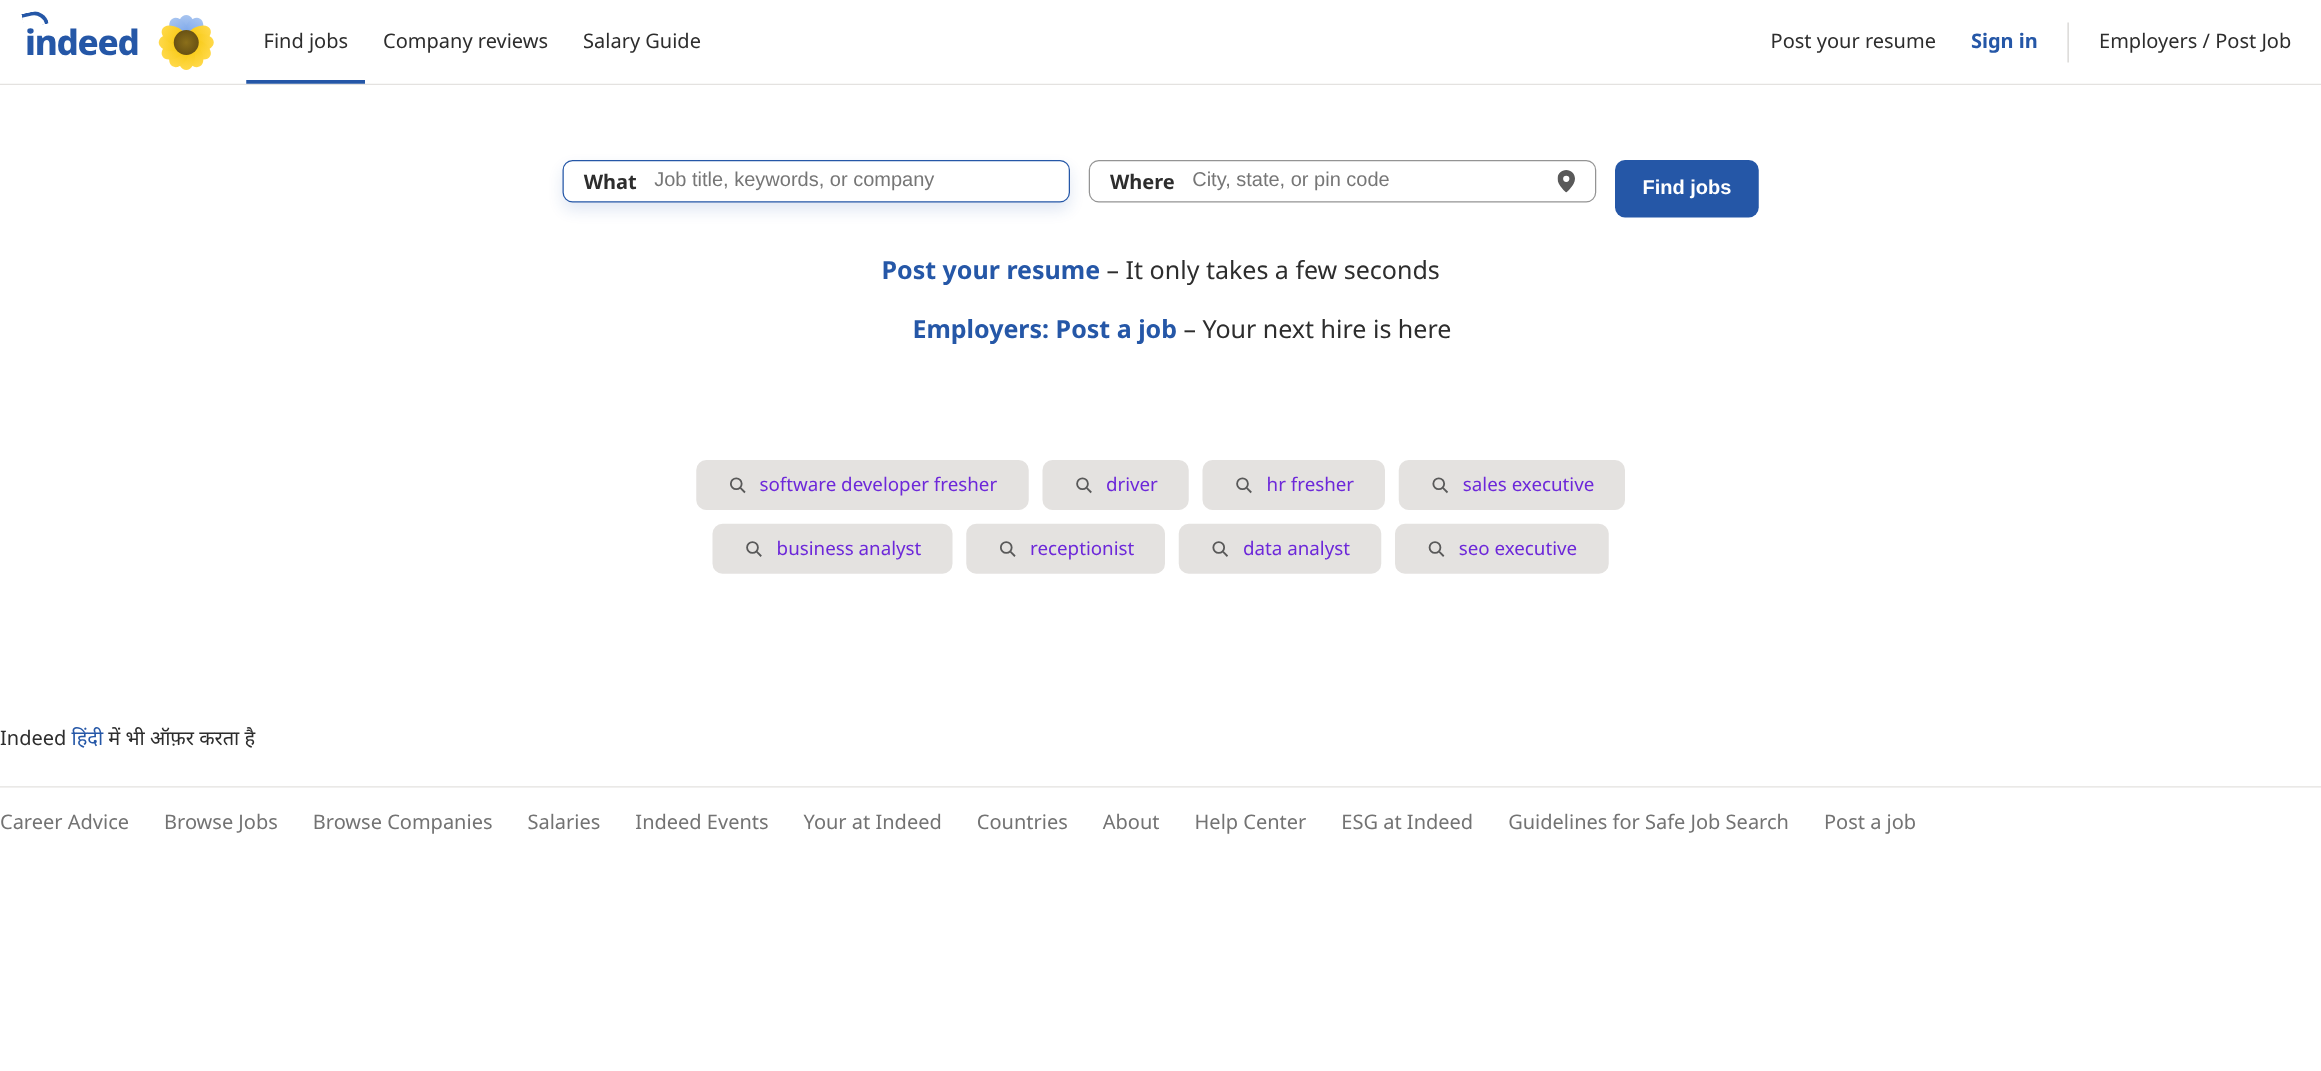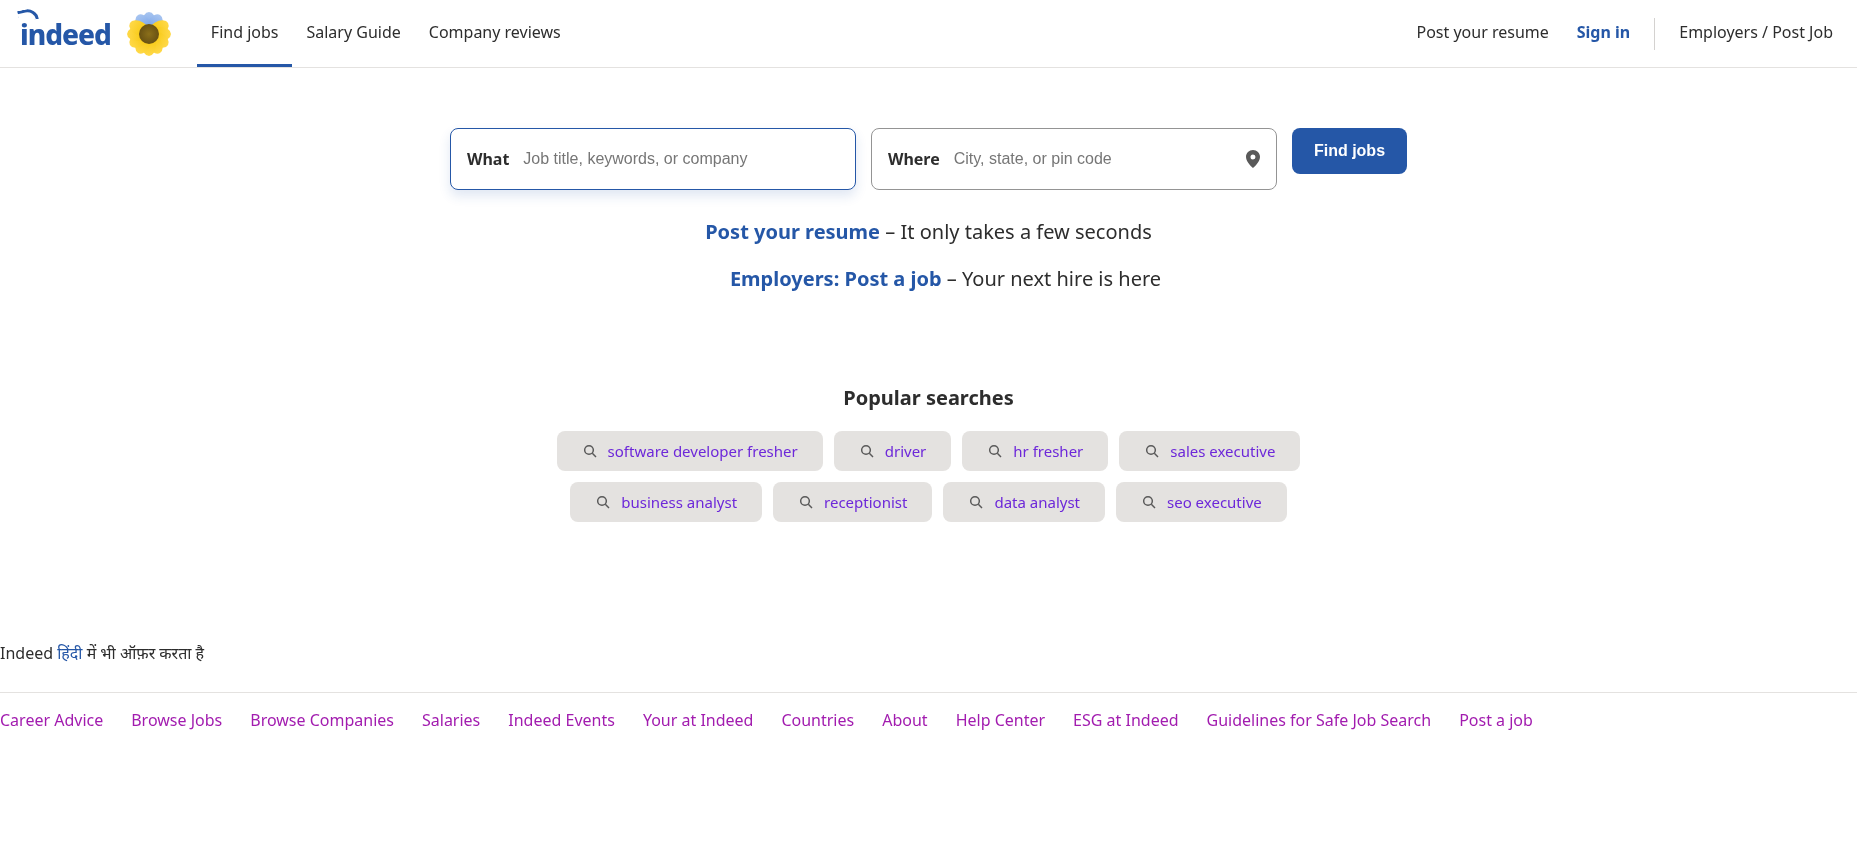--- a/index.html
+++ b/index.html
@@ -19,21 +19,21 @@
 .nav-link { display: flex; align-items: center; padding: 0 14px; font-size: 16px; color: #2d2d2d; text-decoration: none; height: 100%; border-bottom: 3px solid transparent; cursor: pointer; }
 .nav-link.active { border-bottom-color: #2557a7; }
 .nav-right { margin-left: auto; display: flex; align-items: center; height: 100%; }
 .nav-right .nav-link { padding: 0 14px; }
 .signin { color: #2557a7 !important; font-weight: 700; }
 .divider-v { width: 1px; height: 32px; background: #d4d2d0; margin: 0 10px; }
 
 
 .search-wrap { display: flex; justify-content: center; padding: 60px 0 12px; }
 .search-form { display: flex; gap: 15px; align-items: stretch; }
-.field { display: flex; align-items: center; border: 1px solid #949494; border-radius: 8px; height: 62px; padding: 0 16px; background: #fff; width: 406px; }
+.field { display: flex; align-items: center; border: 1px solid #949494; border-radius: 8px; height: 34px; padding: 0 16px; background: #fff; width: 406px; }
 .field.focused { border-color: #2557a7; box-shadow: 0 6px 12px rgba(37,87,167,0.14); }
 .field label { font-weight: 700; font-size: 16px; margin-right: 14px; }
 .field input { border: none; outline: none; font-size: 16px; flex: 1; background: transparent; }
 .field input::placeholder { color: #767676; }
 .pin-icon { color: #595959; }
 .find-btn { background: #2557a7; color: #fff; border: none; border-radius: 8px; padding: 0 22px; font-size: 16px; font-weight: 700; cursor: pointer; height: 46px; }
 
 
 .promo { text-align: center; font-size: 20px; margin-top: 16px; }
 .promo a { color: #2557a7; font-weight: 700; text-decoration: none; }
@@ -47,21 +47,21 @@
 .chip { display: inline-flex; align-items: center; gap: 10px; background: #e4e2e0; border-radius: 8px; padding: 10px 25px; font-size: 15px; color: #6d28d9; cursor: pointer; }
 .chip .search-icon { width: 16px; height: 16px; color: #595959; }
 
 
 .lang-line { margin-top: 120px; font-size: 16px; }
 .lang-line a { color: #2557a7; text-decoration: none; }
 
 
 .footer { border-top: 1px solid #e4e2e0; margin-top: 28px; padding: 16px 0 0 0; }
 .footer-links { display: flex; flex-wrap: wrap; gap: 10px 28px; font-size: 16px; color: #595959; padding: 0 0 8px 0; }
-.footer-links a { color: #a21caf; text-decoration: none; cursor: pointer; }
+.footer-links a { color: #737373; text-decoration: none; cursor: pointer; }
 
 svg { display: block; }
 </style>
 </head>
 <body>
 
 <header class="header">
   <div class="logo-wrap">
     <a class="logo"><span class="arc"></span><span>indeed</span></a>
     <div class="flower">
@@ -77,22 +77,22 @@
         <div class="petal" style="transform: translate(-50%,-100%) rotate(210deg);"></div>
         <div class="petal" style="transform: translate(-50%,-100%) rotate(240deg);"></div>
         <div class="petal" style="transform: translate(-50%,-100%) rotate(270deg);"></div>
         <div class="petal" style="transform: translate(-50%,-100%) rotate(300deg);"></div>
       </div>
       <div class="center"></div>
     </div>
   </div>
   <nav class="nav-left">
     <a class="nav-link active">Find jobs</a>
+    <a class="nav-link">Company reviews</a>
     <a class="nav-link">Salary Guide</a>
-    <a class="nav-link">Company reviews</a>
   </nav>
   <div class="nav-right">
     <a class="nav-link">Post your resume</a>
     <a class="nav-link signin">Sign in</a>
     <div class="divider-v"></div>
     <a class="nav-link">Employers / Post Job</a>
   </div>
 </header>
 
 <div class="search-wrap">
@@ -119,21 +119,20 @@
   <span class="sep"> – </span>
   <span>It only takes a few seconds</span>
 </div>
 <div class="promo">
   <a>Employers: Post a job</a>
   <span class="sep"> – </span>
   <span>Your next hire is here</span>
 </div>
 
 <section class="popular">
-  <h2>Popular searches</h2>
   <div class="chips" id="chips">
       <a class="chip">
         <span>
           <svg class="search-icon" viewBox="0 0 24 24" fill="none" stroke="currentColor" stroke-width="2.2">
             <circle cx="10.5" cy="10.5" r="6.5"></circle>
             <line x1="15.5" y1="15.5" x2="21" y2="21"></line>
           </svg>
         </span>
         <span>software developer fresher</span>
       </a>

